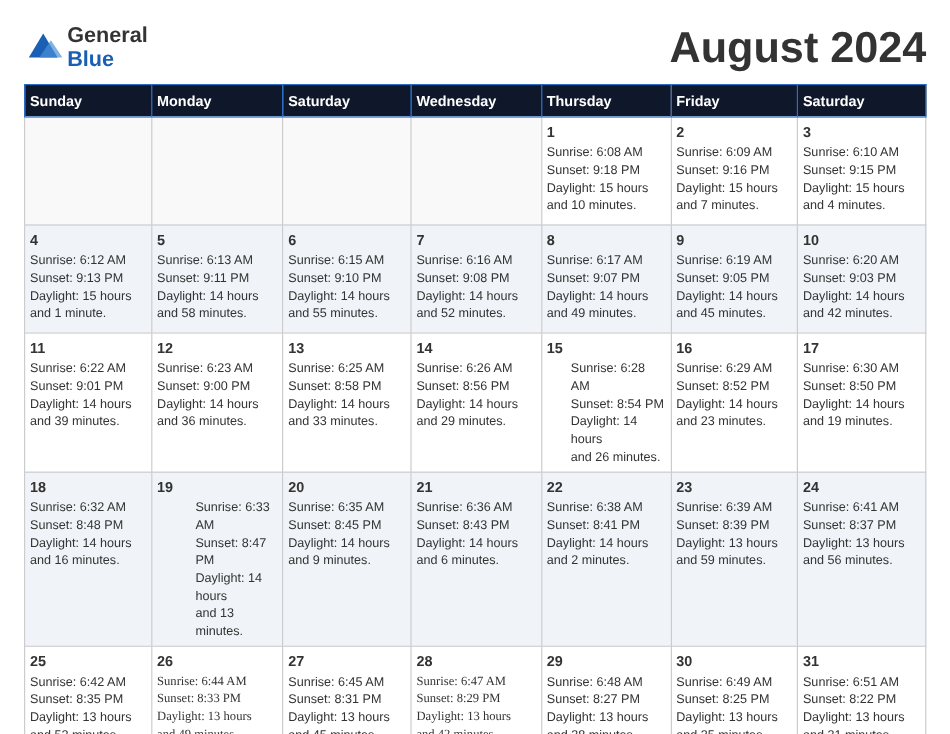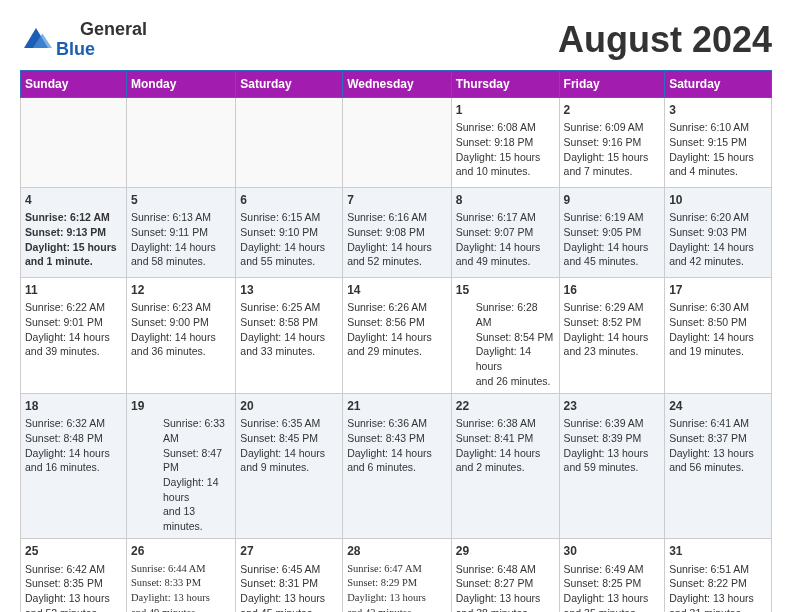--- a/index.html
+++ b/index.html
@@ -18,21 +18,21 @@
     }
     .logo {
       display: flex;
       align-items: center;
     }
     .logo-text {
       font-size: 18px;
       font-weight: bold;
       line-height: 1.1;
     }
-    .logo-general { color: #333; margin-left: 24px; }
+    .logo-general { color: #333; }
     .logo-blue { color: #1a5fb4; }
     .logo-icon {
       width: 32px;
       height: 32px;
       margin-right: 4px;
     }
     .title-area {
       text-align: right;
     }
     .month-year {
@@ -44,21 +44,21 @@
     .location {
       font-size: 16px;
       color: #555;
     }
     table {
       width: 100%;
       border-collapse: collapse;
       font-size: 11px;
     }
     thead tr {
-      background-color: #a21caf;
+      background-color: #0f172a;
     }
     thead th {
       color: #fff;
       font-weight: bold;
       padding: 6px 4px;
       text-align: left;
       border: 1px solid #2d6cc0;
       font-size: 12px;
     }
     tbody tr {
@@ -148,21 +148,21 @@
           <span class="day-number">3</span>
           <div class="day-info" style="white-space: pre-line;">Sunrise: 6:10 AM
 Sunset: 9:15 PM
 Daylight: 15 hours
 and 4 minutes.</div>
         </td>
       </tr>
       <tr>
         <td>
           <span class="day-number">4</span>
-          <div class="day-info" style="white-space: pre-line; font-weight: bold;">Sunrise: 6:12 AM
+          <div class="day-info" style="white-space: pre-line;">Sunrise: 6:12 AM
 Sunset: 9:13 PM
 Daylight: 15 hours
 and 1 minute.</div>
         </td>
         <td>
           <span class="day-number">5</span>
           <div class="day-info" style="white-space: pre-line;">Sunrise: 6:13 AM
 Sunset: 9:11 PM
 Daylight: 14 hours
 and 58 minutes.</div>

